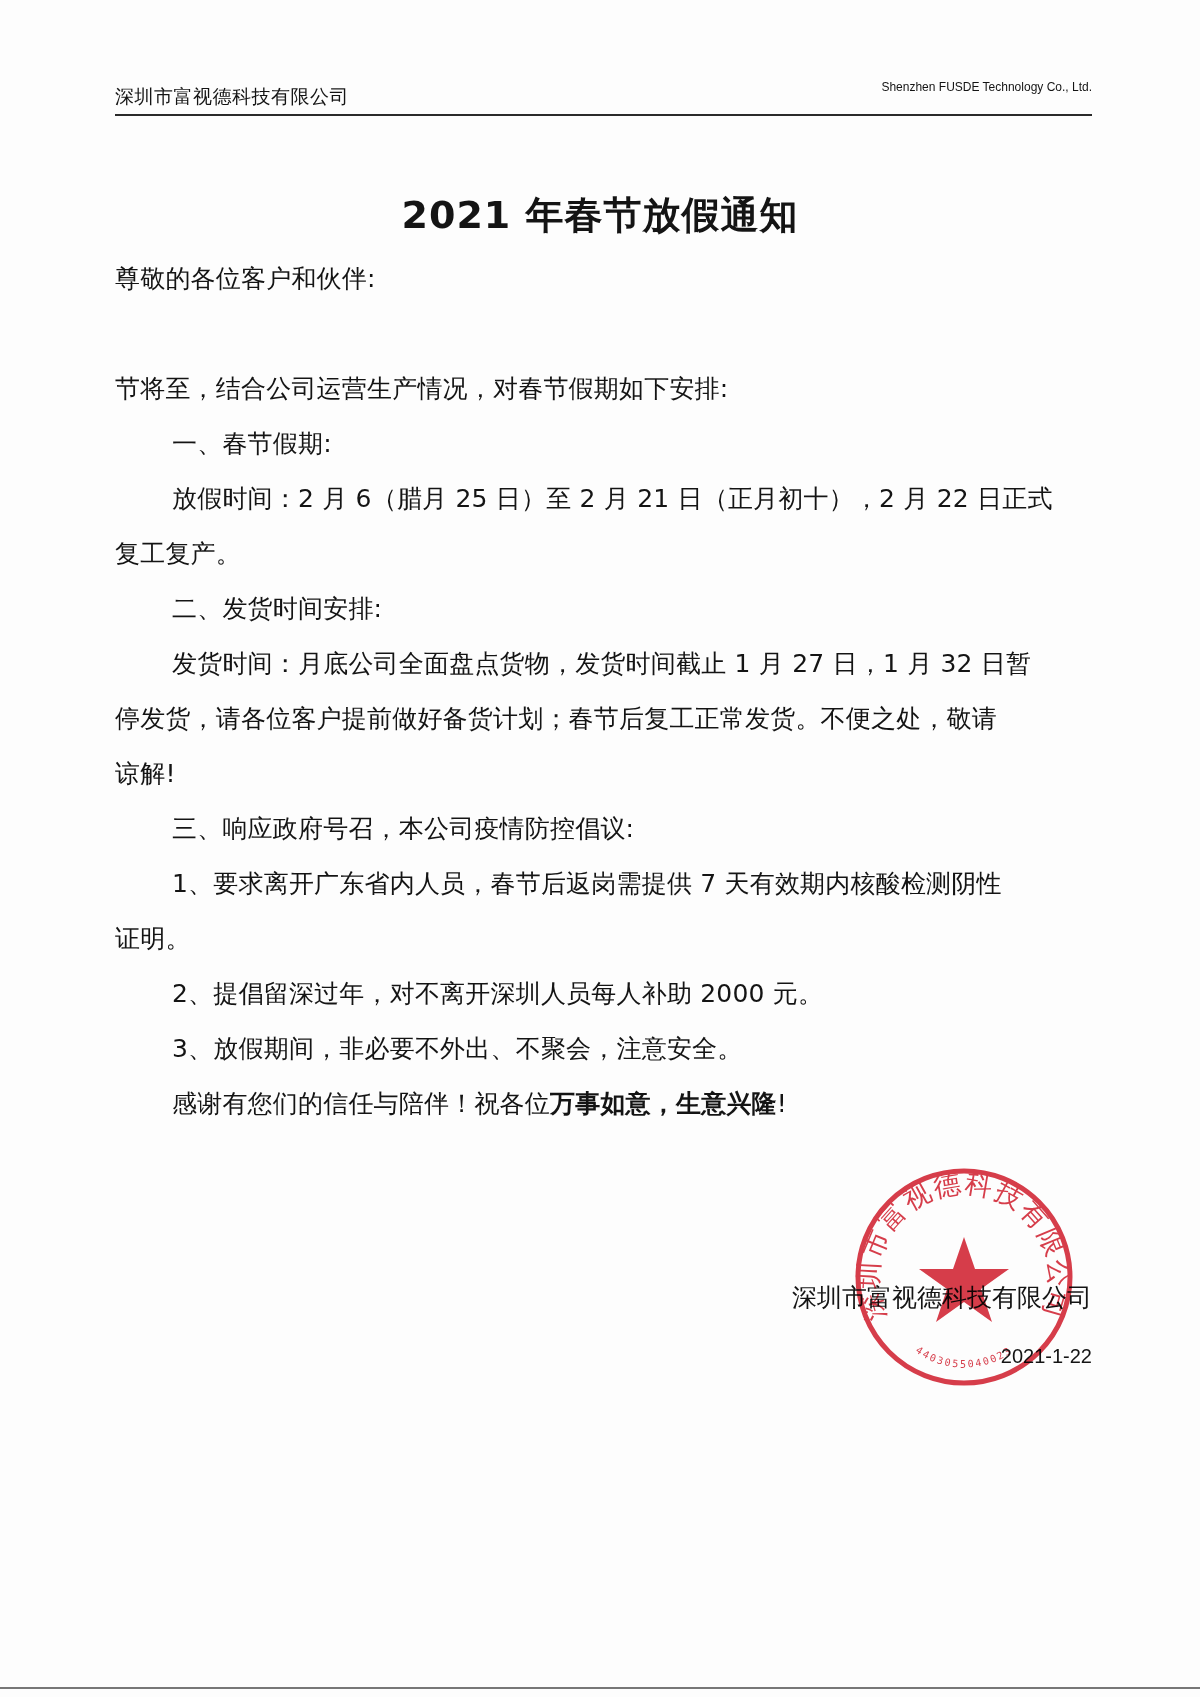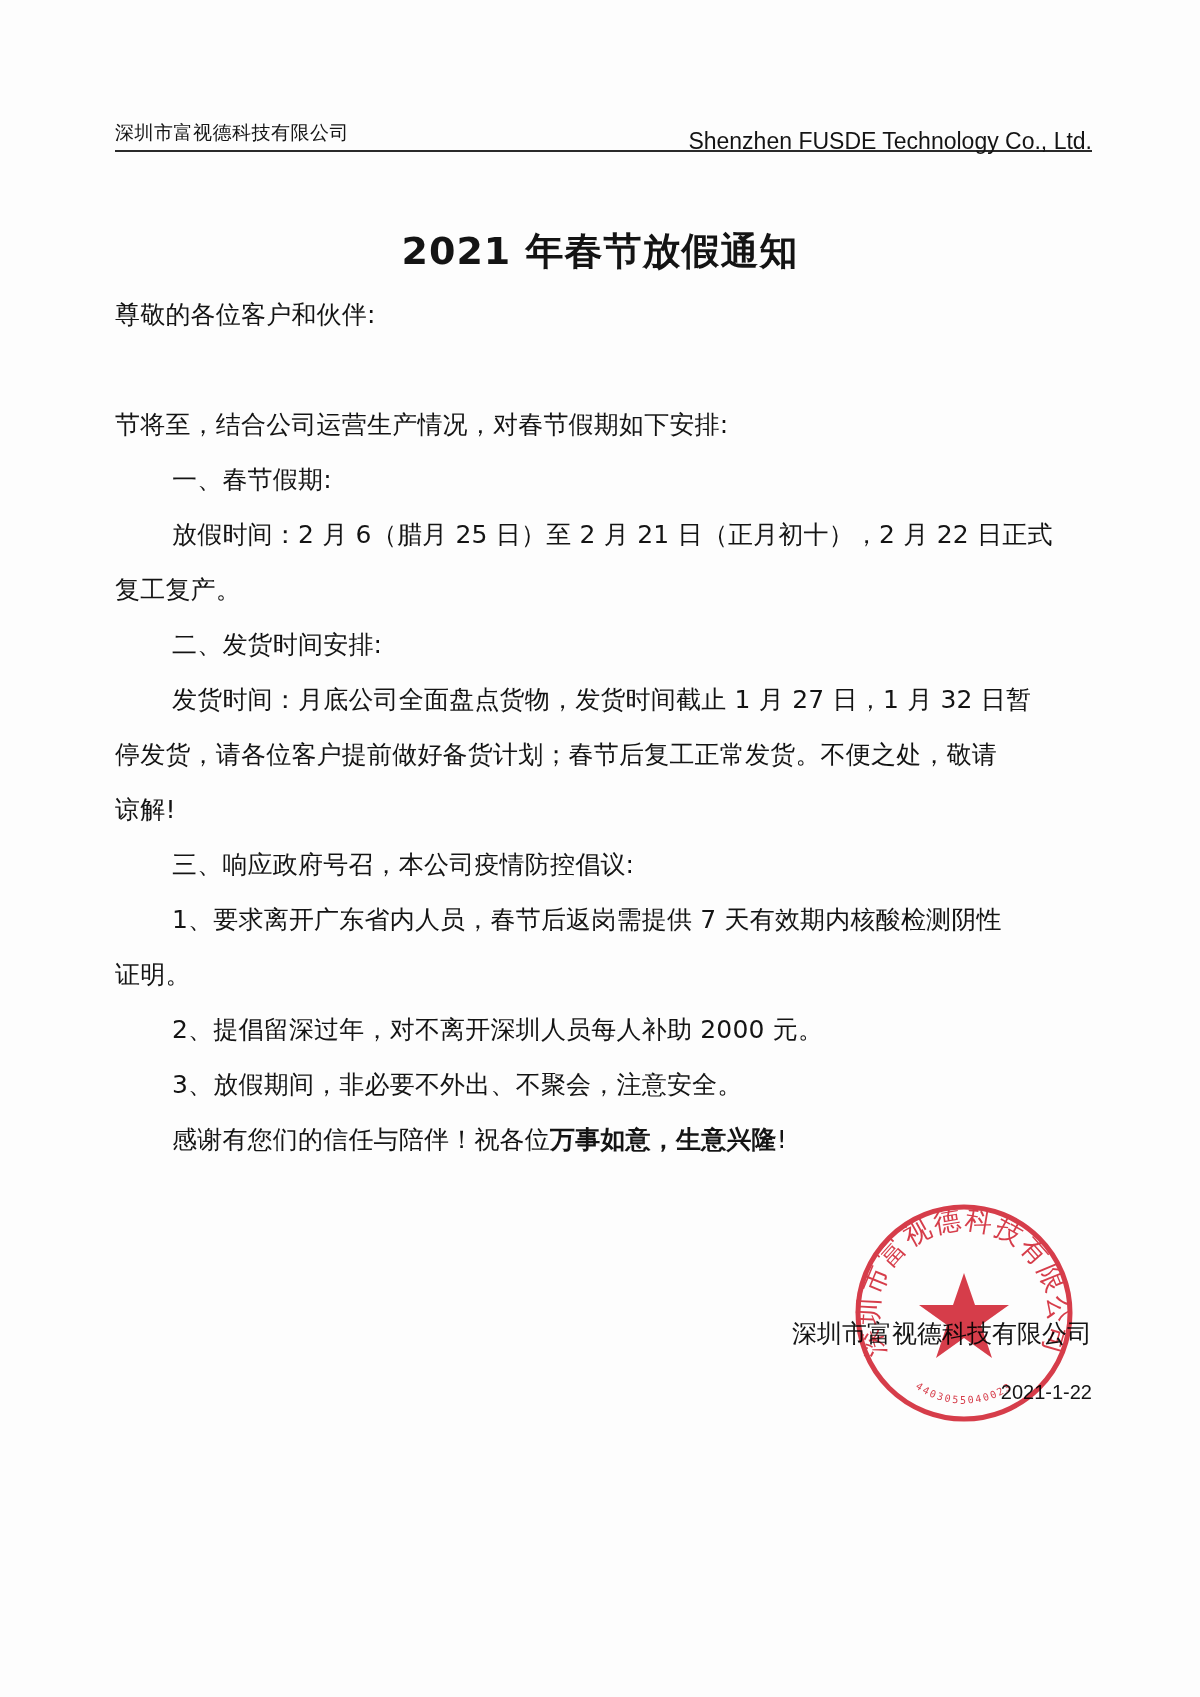--- a/index.html
+++ b/index.html
@@ -2,30 +2,30 @@
 <html><head>
 <meta charset="utf-8">
 <style>
   html, body { margin: 0; padding: 0; }
   body {
     width: 1200px; height: 1697px; position: relative; overflow: hidden;
     background: #fdfdfd;
     font-family: "DejaVu Sans", "Liberation Sans", sans-serif;
     color: #141414;
   }
-  .page { position: absolute; inset: 0; margin-top: 36px; }
+  .page { position: absolute; inset: 0; }
   .header {
     position: absolute; left: 115px; top: 80px; width: 977px; height: 34px;
     border-bottom: 2px solid #2a2a2a;
   }
   .header-left {
     position: absolute; left: 0; top: 4px; font-size: 19px; letter-spacing: 0.5px;
   }
   .header-right {
-    position: absolute; right: 0; top: 12px; font-size: 23px;
+    position: absolute; right: 0; top: 0; font-size: 12px;
     font-family: "Liberation Sans", sans-serif;
   }
   .title {
     position: absolute; left: 0; right: 0; top: 190px; text-align: center;
     font-size: 38px; font-weight: bold; letter-spacing: 1px;
   }
   .line {
     position: absolute; left: 115px; width: 980px; font-size: 25px; line-height: 34px;
     white-space: nowrap; letter-spacing: 0.2px;
   }

